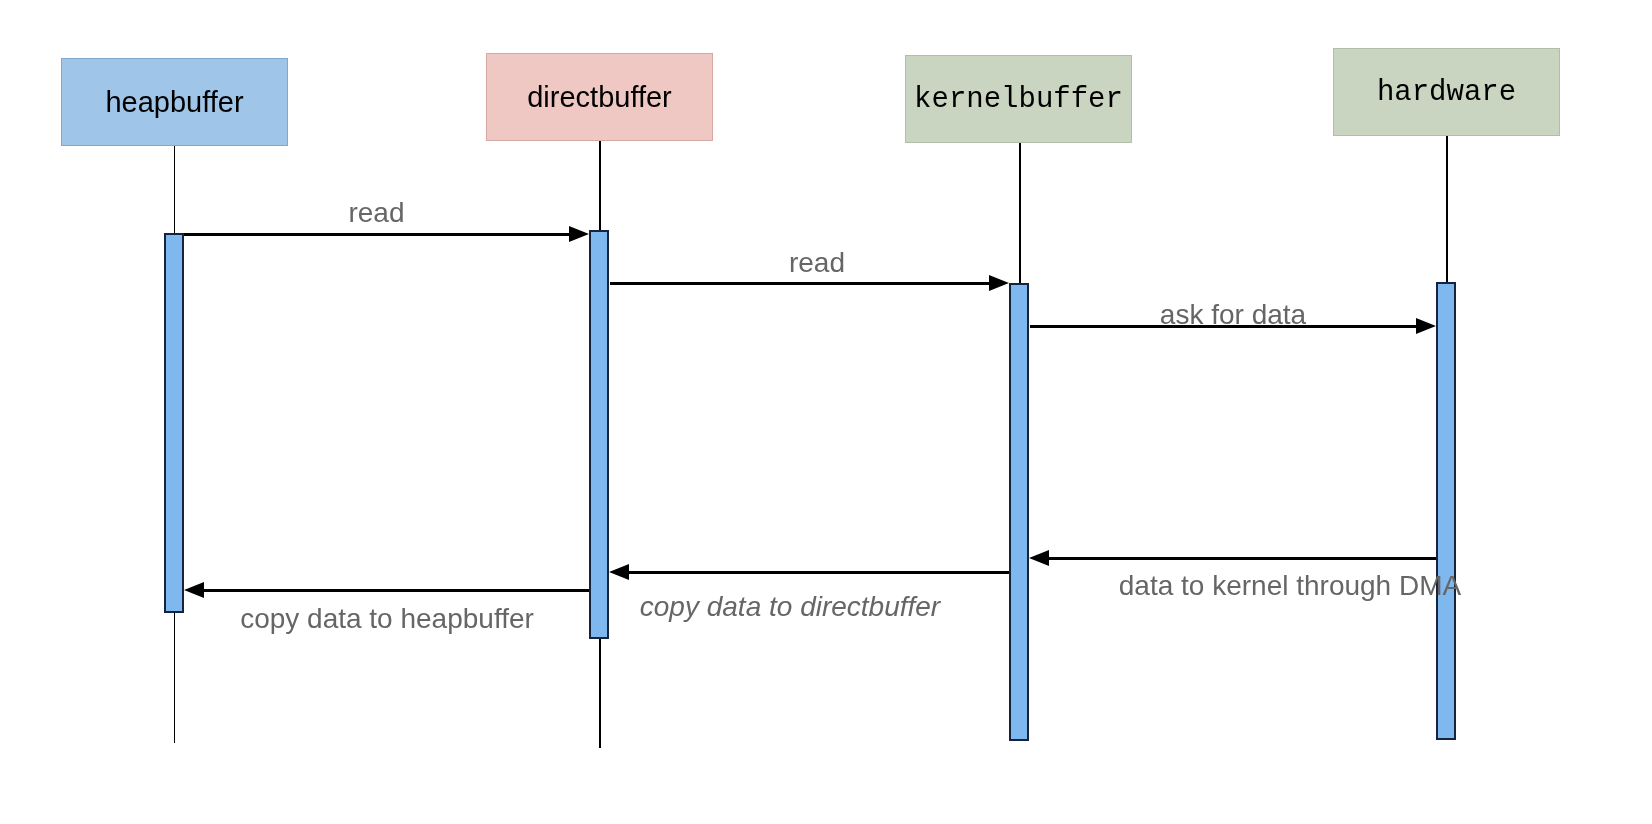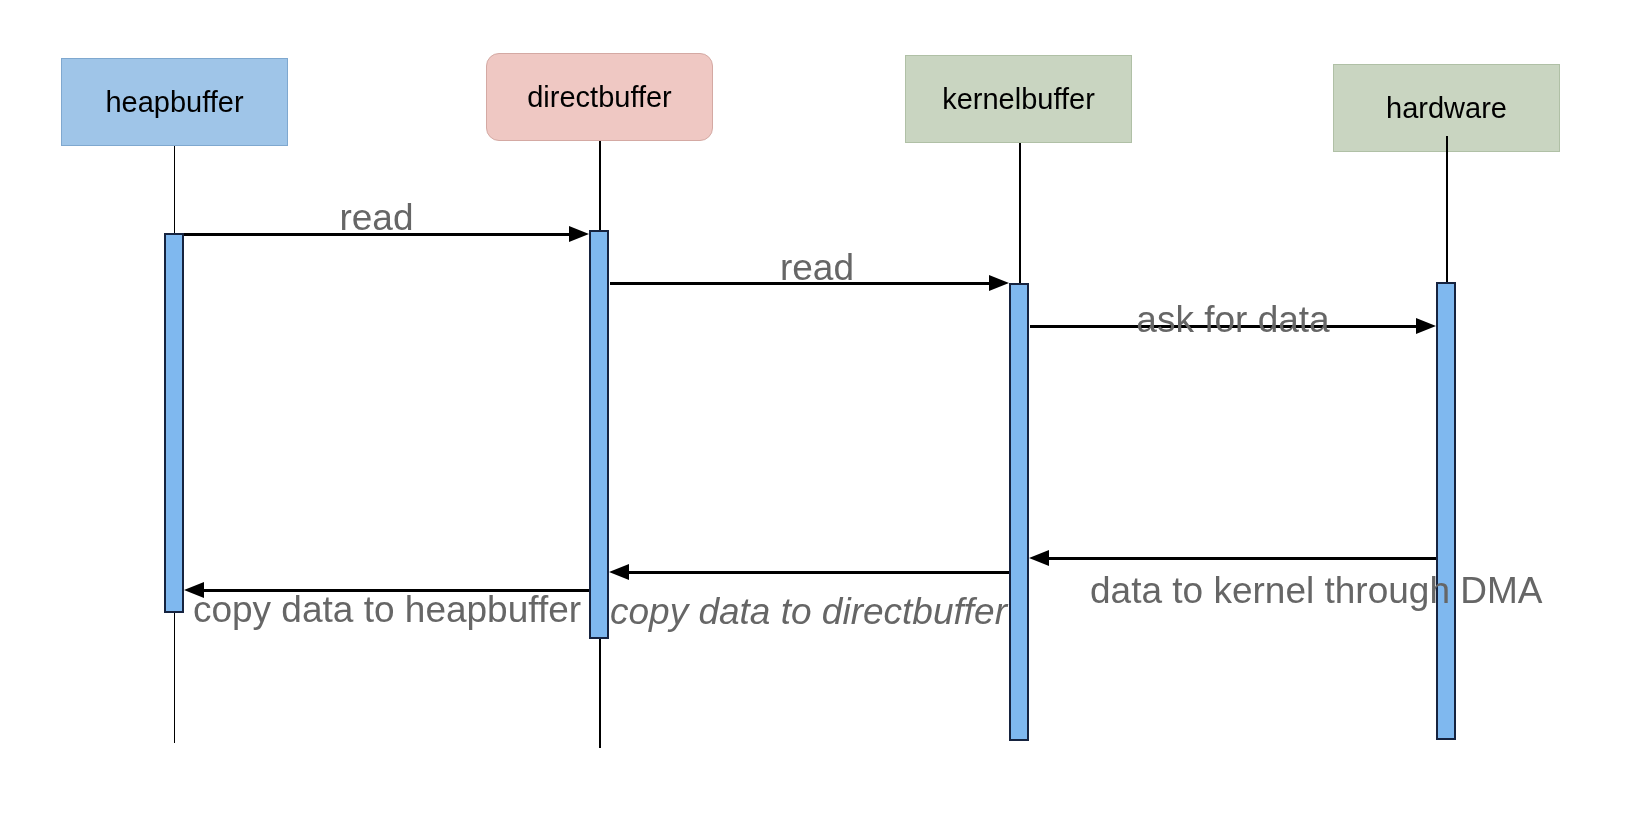--- a/index.html
+++ b/index.html
@@ -6,58 +6,58 @@
   .canvas{
     position:relative;width:1652px;height:824px;background:#ffffff;
     overflow:hidden;font-family:"Liberation Sans",sans-serif;
   }
   .pbox{
     position:absolute;width:227px;height:88px;box-sizing:border-box;
     display:flex;align-items:center;justify-content:center;
     font-size:29px;color:#000;border:1.5px solid #999;
   }
   .pbox.blue{border-color:#7FA8CF;}
-  .pbox.pink{border-color:#D4A9A3;border-radius:13px;}
-  .pbox.green{border-color:#B0C0A6;}
+  .pbox.pink{border-color:#D4A9A3;}
+  .pbox.green{border-color:#B0C0A6;font-family:Liberation Mono, monospace;}
   .lifeline{position:absolute;width:1.5px;background:#000;}
   .activation{
     position:absolute;width:20px;box-sizing:border-box;
     border:2px solid #16233F;
   }
   .msg-line{position:absolute;height:3px;background:#000;}
   .arrow-right{
     position:absolute;width:0;height:0;
     border-top:8px solid transparent;border-bottom:8px solid transparent;
     border-left:20px solid #000;
   }
   .arrow-left{
     position:absolute;width:0;height:0;
     border-top:8px solid transparent;border-bottom:8px solid transparent;
     border-right:20px solid #000;
   }
   .msg-label{
-    position:absolute;font-size:37px;color:#666;text-align:center;
+    position:absolute;font-size:28px;color:#666;text-align:center;
     white-space:nowrap;
   }
 </style>
 </head>
 <body>
 
 <div class="canvas">
 
   <div class="pbox blue" style="left: 61px; top: 58px; background-color: rgb(159, 197, 232);">
     <span>heapbuffer</span>
   </div>
   <div class="pbox pink" style="left: 486px; top: 53px; background-color: rgb(239, 200, 195);">
     <span>directbuffer</span>
   </div>
   <div class="pbox green" style="left: 905px; top: 55px; background-color: rgb(201, 213, 193);">
     <span>kernelbuffer</span>
   </div>
-  <div class="pbox green" style="left: 1333px; top: 64px; background-color: rgb(201, 213, 193);">
+  <div class="pbox green" style="left: 1333px; top: 48px; background-color: rgb(201, 213, 193);">
     <span>hardware</span>
   </div>
 
   <div class="lifeline" style="left:173.5px;top:146px;height:87px;"></div>
   <div class="lifeline" style="left:599px;top:141px;height:89px;"></div>
   <div class="lifeline" style="left:1019px;top:143px;height:140px;"></div>
   <div class="lifeline" style="left:1446px;top:136px;height:146px;"></div>
 
   <div class="lifeline" style="left:173.5px;top:613px;height:130px;"></div>
   <div class="lifeline" style="left:599px;top:639px;height:109px;"></div>
@@ -82,15 +82,15 @@
   <div class="msg-line" style="left:1049px;top:557px;width:387px;"></div>
   <div class="arrow-left" style="left:1029px;top:550px;"></div>
   <div class="msg-label" style="left:1090px;top:570px;width:400px;">data to kernel through DMA</div>
 
   <div class="msg-line" style="left:629px;top:571px;width:380px;"></div>
   <div class="arrow-left" style="left:609px;top:564px;"></div>
   <div class="msg-label" style="left:610px;top:591px;width:360px;font-style:italic;">copy data to directbuffer</div>
 
   <div class="msg-line" style="left:204px;top:589px;width:385px;"></div>
   <div class="arrow-left" style="left:184px;top:582px;"></div>
-  <div class="msg-label" style="left:187px;top:589px;width:400px;">copy data to heapbuffer</div>
+  <div class="msg-label" style="left:187px;top:603px;width:400px;">copy data to heapbuffer</div>
 
 </div>
 
 </body></html>

